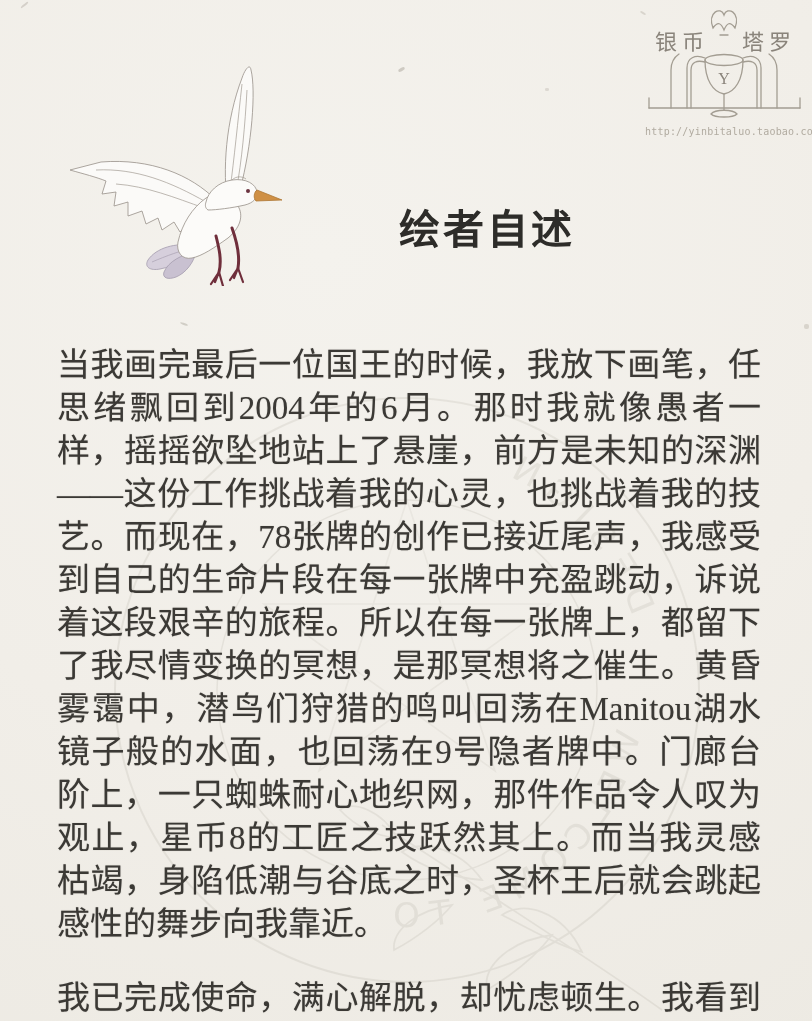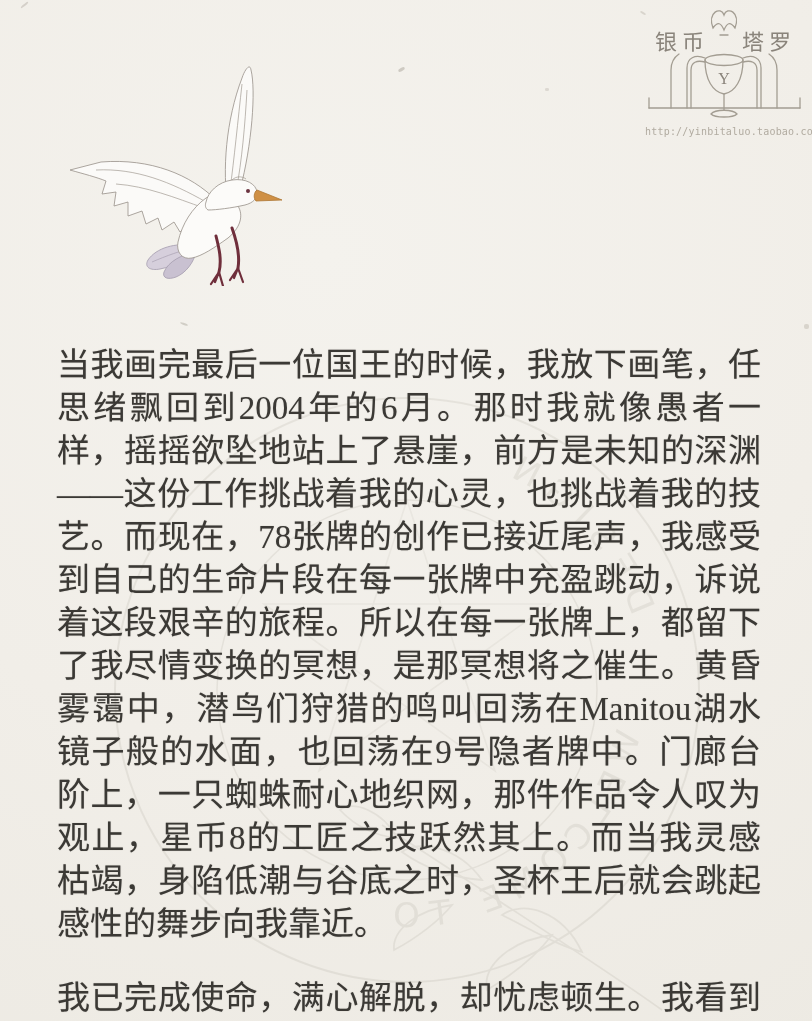--- a/index.html
+++ b/index.html
@@ -144,20 +144,21 @@
       </g>
       <g font-family="&quot;Liberation Serif&quot;,&quot;DejaVu Serif&quot;,serif" fill="#8a847b">
         <text x="12" y="46" font-size="22" letter-spacing="5">银币</text>
         <text x="99" y="46" font-size="22" letter-spacing="5">塔罗</text>
         <text x="81" y="80" font-size="16" text-anchor="middle">Y</text>
       </g>
     </svg>
   </div>
   <div class="logo-url">http://yinbitaluo.taobao.com/</div>
 
+  <h1 class="title">绘者自述</h1>
 
   <div class="body">
     <p>当我画完最后一位国王的时候，我放下画笔，任思绪飘回到2004年的6月。那时我就像愚者一样，摇摇欲坠地站上了悬崖，前方是未知的深渊——这份工作挑战着我的心灵，也挑战着我的技艺。而现在，78张牌的创作已接近尾声，我感受到自己的生命片段在每一张牌中充盈跳动，诉说着这段艰辛的旅程。所以在每一张牌上，都留下了我尽情变换的冥想，是那冥想将之催生。黄昏雾霭中，潜鸟们狩猎的鸣叫回荡在Manitou湖水镜子般的水面，也回荡在9号隐者牌中。门廊台阶上，一只蜘蛛耐心地织网，那件作品令人叹为观止，星币8的工匠之技跃然其上。而当我灵感枯竭，身陷低潮与谷底之时，圣杯王后就会跳起感性的舞步向我靠近。</p>
     <p>我已完成使命，满心解脱，却忧虑顿生。我看到这段旅程从始至终的圆满完结，但突然不知自己何去何从。空虚之渊注</p>
   </div>
 
   <div class="speck s1"></div>
   <div class="speck s2"></div>
   <div class="speck s3"></div>
   <div class="speck s4"></div>

